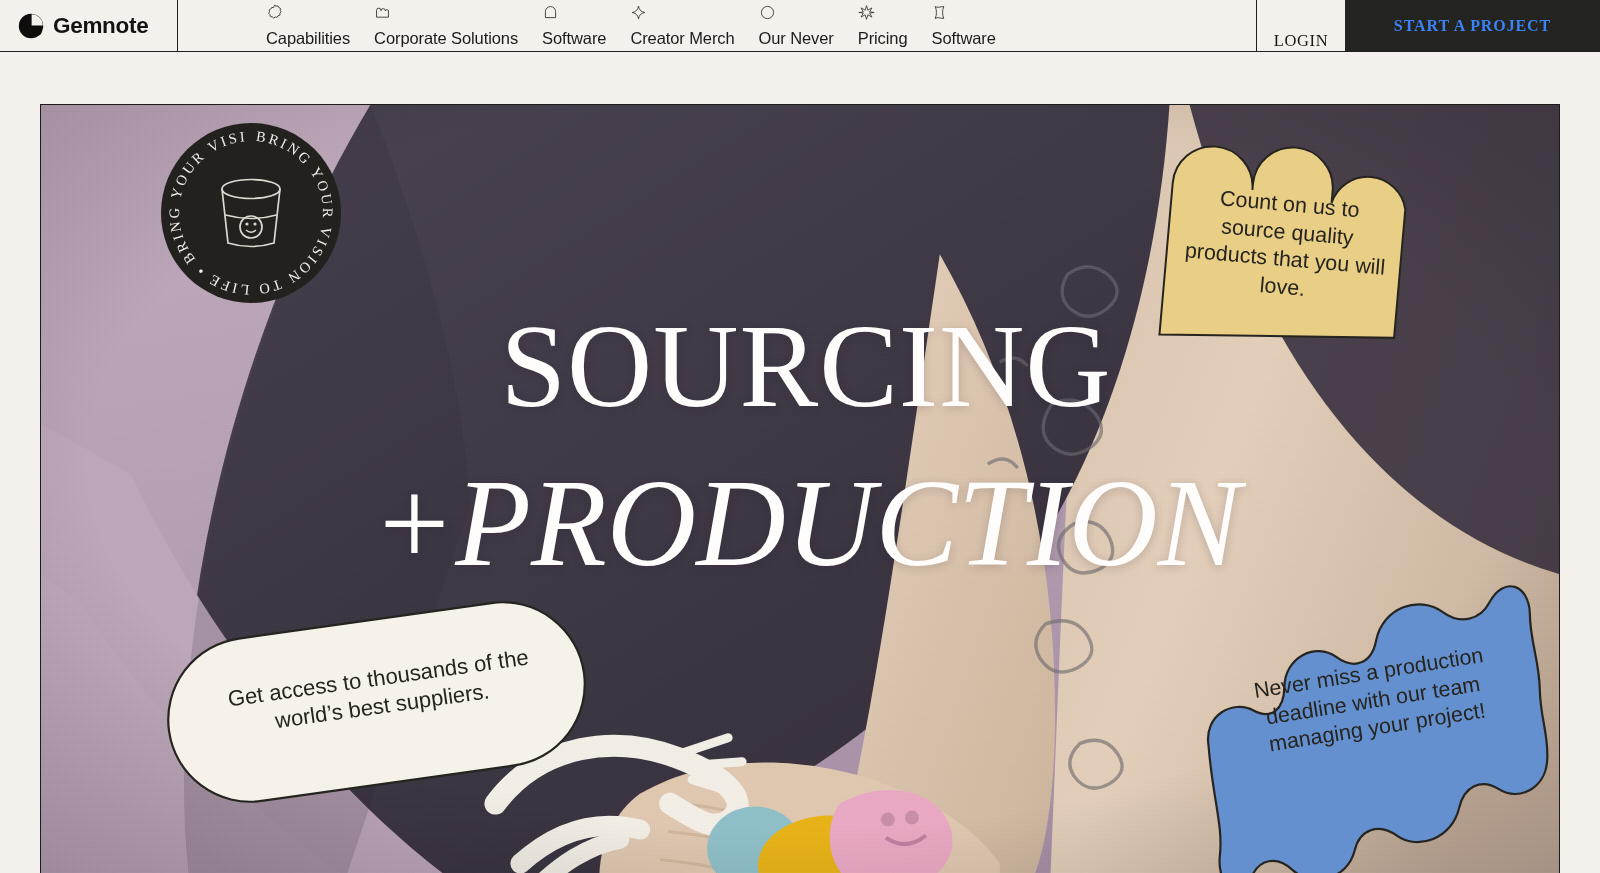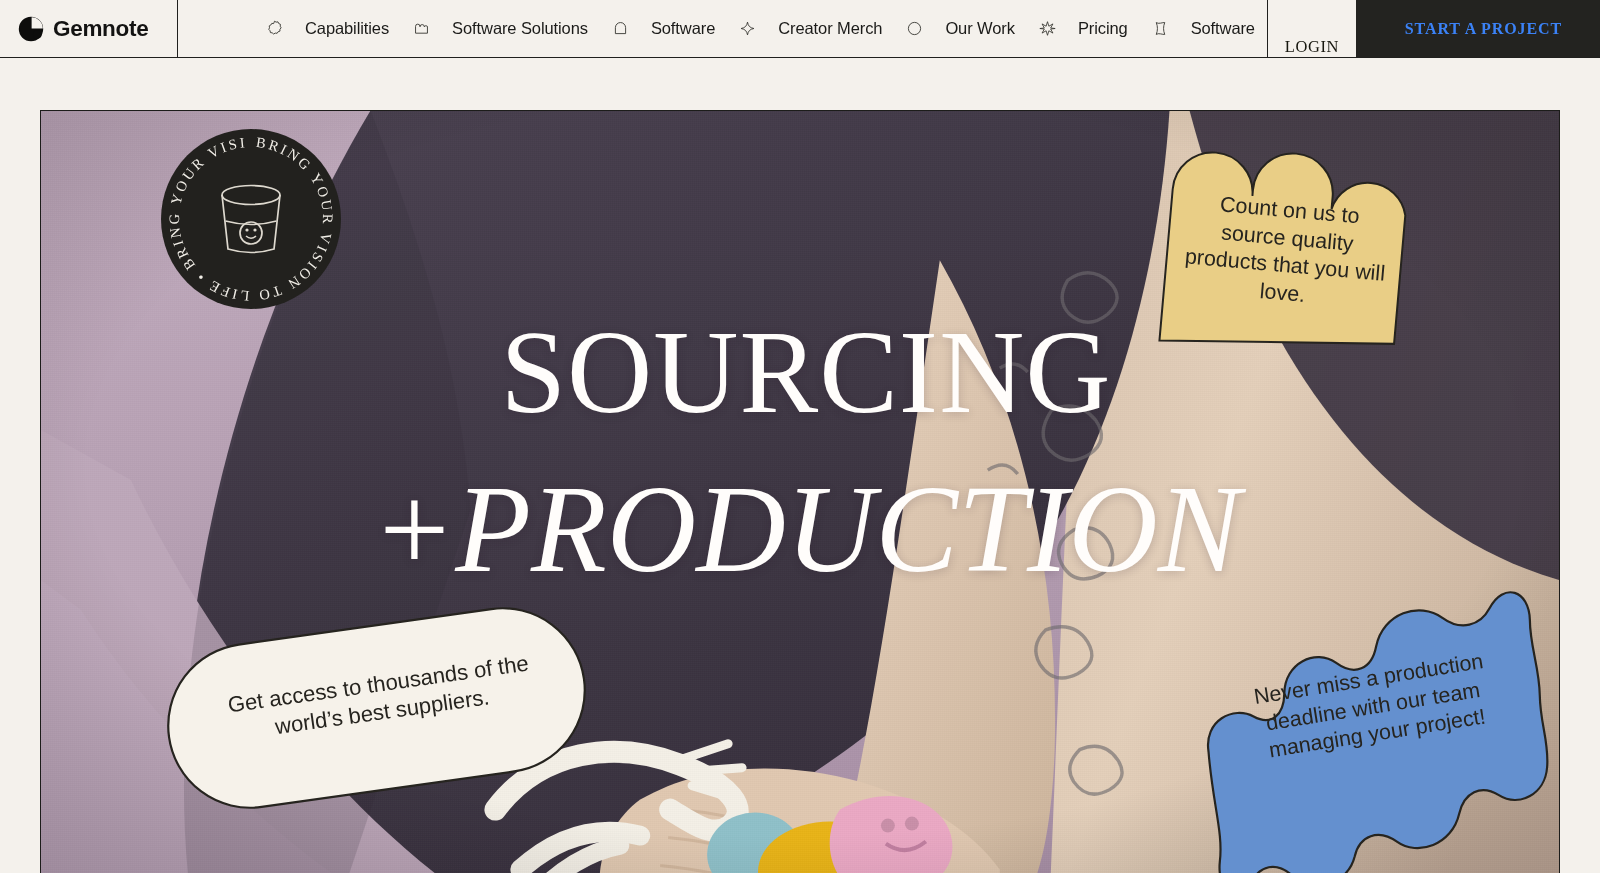--- a/index.html
+++ b/index.html
@@ -9,21 +9,21 @@
     width: 1600px;
     height: 873px;
     overflow: hidden;
     background: #f4f1ec;
     font-family: "Liberation Sans", sans-serif;
   }
 
   
   .header {
     position: relative;
-    height: 58px;
+    height: 52px;
     width: 1600px;
     background: #f4f1ec;
     border-bottom: 1.5px solid #20201e;
     display: flex;
     align-items: stretch;
   }
 
   .brand {
     width: 178px;
     flex: 0 0 178px;
@@ -44,25 +44,25 @@
 
   .nav {
     flex: 1 1 auto;
     display: flex;
     align-items: center;
     gap: 0px;
     padding-left: 76px;
   }
   .nav-item {
     display: flex;
-    align-items: center;
-    gap: 22px;
+    gap: 8px;
     padding: 0 12px;
     cursor: pointer;
     white-space: nowrap;
+    flex-direction: column;
   }
   .nav-icon { width: 17px; height: 17px; display: block; flex: 0 0 17px; }
   .nav-icon svg { display: block; width: 17px; height: 17px; }
   .nav-label {
     font-size: 16.5px;
     color: #1b1b19;
     font-weight: 400;
     letter-spacing: -0.1px;
   }
 
@@ -246,21 +246,21 @@
       </span>
       <span class="nav-label">Capabilities</span>
     </div>
 
     <div class="nav-item">
       <span class="nav-icon">
         <svg viewBox="0 0 20 20">
             <path d="M3 15.5 L3 7.5 A2.6 2.6 0 0 1 8.2 7.5 L8.2 8 A2.6 2.6 0 0 1 13.4 8 L13.4 7.5 A2.6 2.6 0 0 1 17 7.5 L17 15.5 Z" fill="none" stroke="#35352f" stroke-width="1.05" stroke-linejoin="round"></path>
           </svg>
       </span>
-      <span class="nav-label">Software Solutions</span>
+      <span class="nav-label">Corporate Solutions</span>
     </div>
 
     <div class="nav-item">
       <span class="nav-icon">
         <svg viewBox="0 0 20 20">
             <path d="M4 16 L4 9 A6 6 0 0 1 16 9 L16 16 Z" fill="none" stroke="#35352f" stroke-width="1.05" stroke-linejoin="round"></path>
           </svg>
       </span>
       <span class="nav-label">Software</span>
     </div>
@@ -273,21 +273,21 @@
       </span>
       <span class="nav-label">Creator Merch</span>
     </div>
 
     <div class="nav-item">
       <span class="nav-icon">
         <svg viewBox="0 0 20 20">
             <circle cx="10" cy="10" r="7.2" fill="none" stroke="#35352f" stroke-width="1.05"></circle>
           </svg>
       </span>
-      <span class="nav-label">Our Work</span>
+      <span class="nav-label">Our Never</span>
     </div>
 
     <div class="nav-item">
       <span class="nav-icon">
         <svg viewBox="0 0 20 20">
             <path d="M10 2 11.6 7.3 16.4 4.6 13.7 9.4 19 10 13.7 10.6 16.4 15.4 11.6 12.7 10 18 8.4 12.7 3.6 15.4 6.3 10.6 1 10 6.3 9.4 3.6 4.6 8.4 7.3 Z" fill="none" stroke="#35352f" stroke-width="1" stroke-linejoin="round"></path>
           </svg>
       </span>
       <span class="nav-label">Pricing</span>
     </div>

